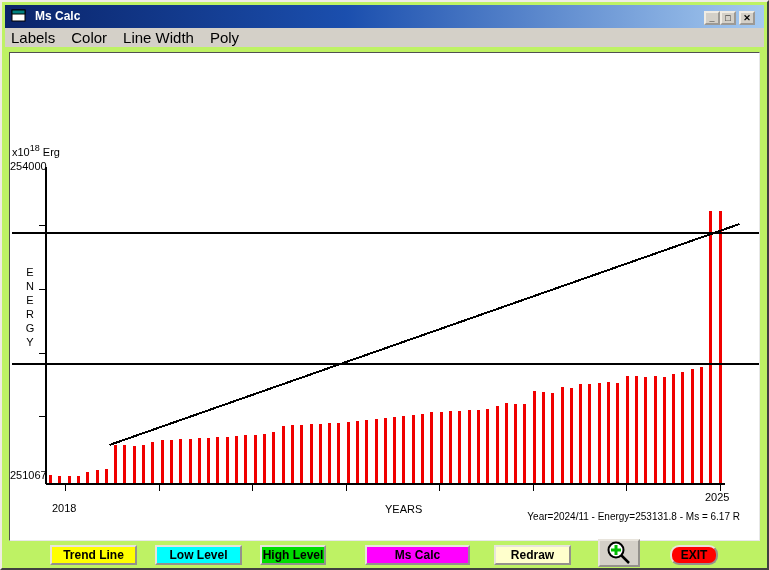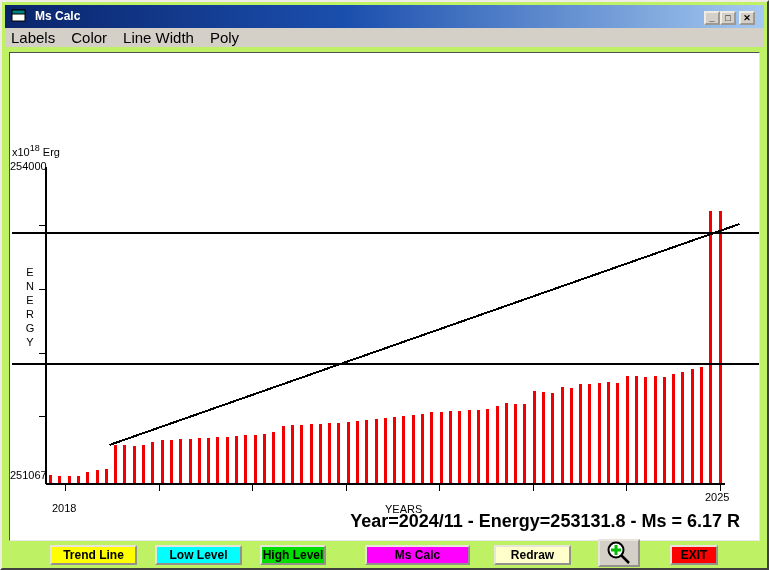--- a/index.html
+++ b/index.html
@@ -43,36 +43,36 @@
   .ymax-label { left:8px; top:158px; }
   .ymin-label { left:8px; top:467px; }
   .ylabel-vert {
     left:22px; top:264px; width:14px;
     writing-mode:vertical-lr; text-orientation:upright;
     letter-spacing:2px; font-size:11px;
   }
   .xfirst-label { left:50px; top:500px; }
   .xlast-label  { left:703px; top:489px; }
   .xlabel { left:383px; top:501px; }
-  .status-text { position:absolute; right:27px; top:509px; font-size:18px; font-weight:bold; color:#000; white-space:nowrap; }
+  .status-text { position:absolute; right:27px; top:509px; font-size:10px; font-weight:normal; color:#000; white-space:nowrap; }
   
   .btn {
     position:absolute; top:543px; height:20px;
     border:2px outset #e8e4dc;
     font-size:12px; font-weight:bold; color:#000;
     display:flex; align-items:center; justify-content:center;
     font-family:"Liberation Sans", sans-serif; cursor:default; white-space:nowrap;
   }
   #btn-trend  { left:48px;  width:87px; }
   #btn-low    { left:153px; width:87px; }
   #btn-high   { left:258px; width:66px; }
   #btn-ms     { left:363px; width:105px; }
   #btn-redraw { left:492px; width:77px; }
   #btn-zoom   { left:596px; top:537px; width:42px; height:28px; background:#d4d0c8; }
-  #btn-exit   { left:668px; width:48px; }
+  #btn-exit   { left:668px; width:48px;border-radius:9px; }
 </style>
 </head>
 <body>
 
 <div id="window">
 
   <div class="titlebar">
     <svg class="title-icon" viewBox="0 0 16 14">
       <rect x="1" y="1" width="13" height="11" fill="#ffffff" stroke="#000000"></rect>
       <rect x="1" y="1" width="13" height="4" fill="#008080" stroke="#000000"></rect>

